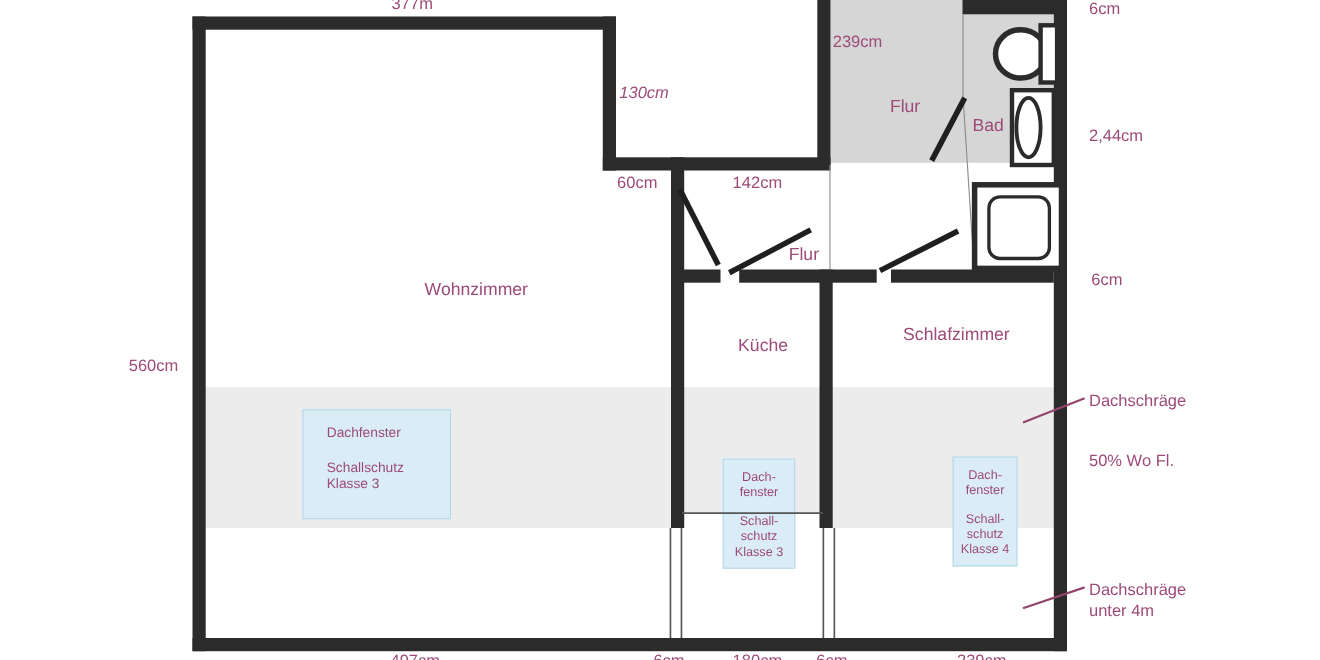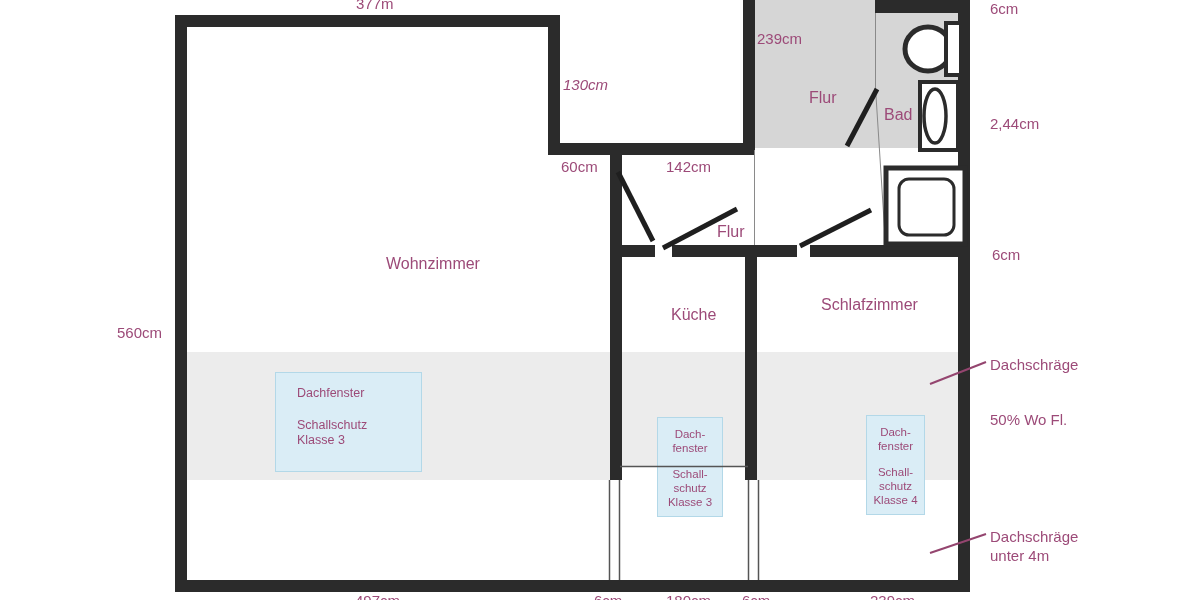--- a/index.html
+++ b/index.html
@@ -37,21 +37,21 @@
 </style>
 </head>
 <body>
 
 <div id="plan">
 
   <div class="area" style="left:755px;top:0;width:203px;height:148px;background:var(--flur-gray);"></div>
   <div class="area" style="left:187px;top:352px;width:771px;height:128px;background:var(--band-gray);"></div>
   <div class="area" style="left:622px;top:467px;width:123px;height:13px;background:#ffffff;"></div>
 
-  <div class="skybox wzbox" style="left:275px;top:372px;width:147px;height:100px;box-sizing:border-box;">
+  <div class="skybox wzbox" style="left:275px;top:372px;width:135px;height:100px;box-sizing:border-box;">
     <span class="ln">Dachfenster</span>
     <span class="gap"></span>
     <span class="ln">Schallschutz</span>
     <span class="ln">Klasse 3</span>
   </div>
 
   <div class="skybox smbox" style="left:657px;top:417px;width:66px;height:100px;box-sizing:border-box;">
     <span class="ln">Dach-</span>
     <span class="ln">fenster</span>
     <span class="gap"></span>

